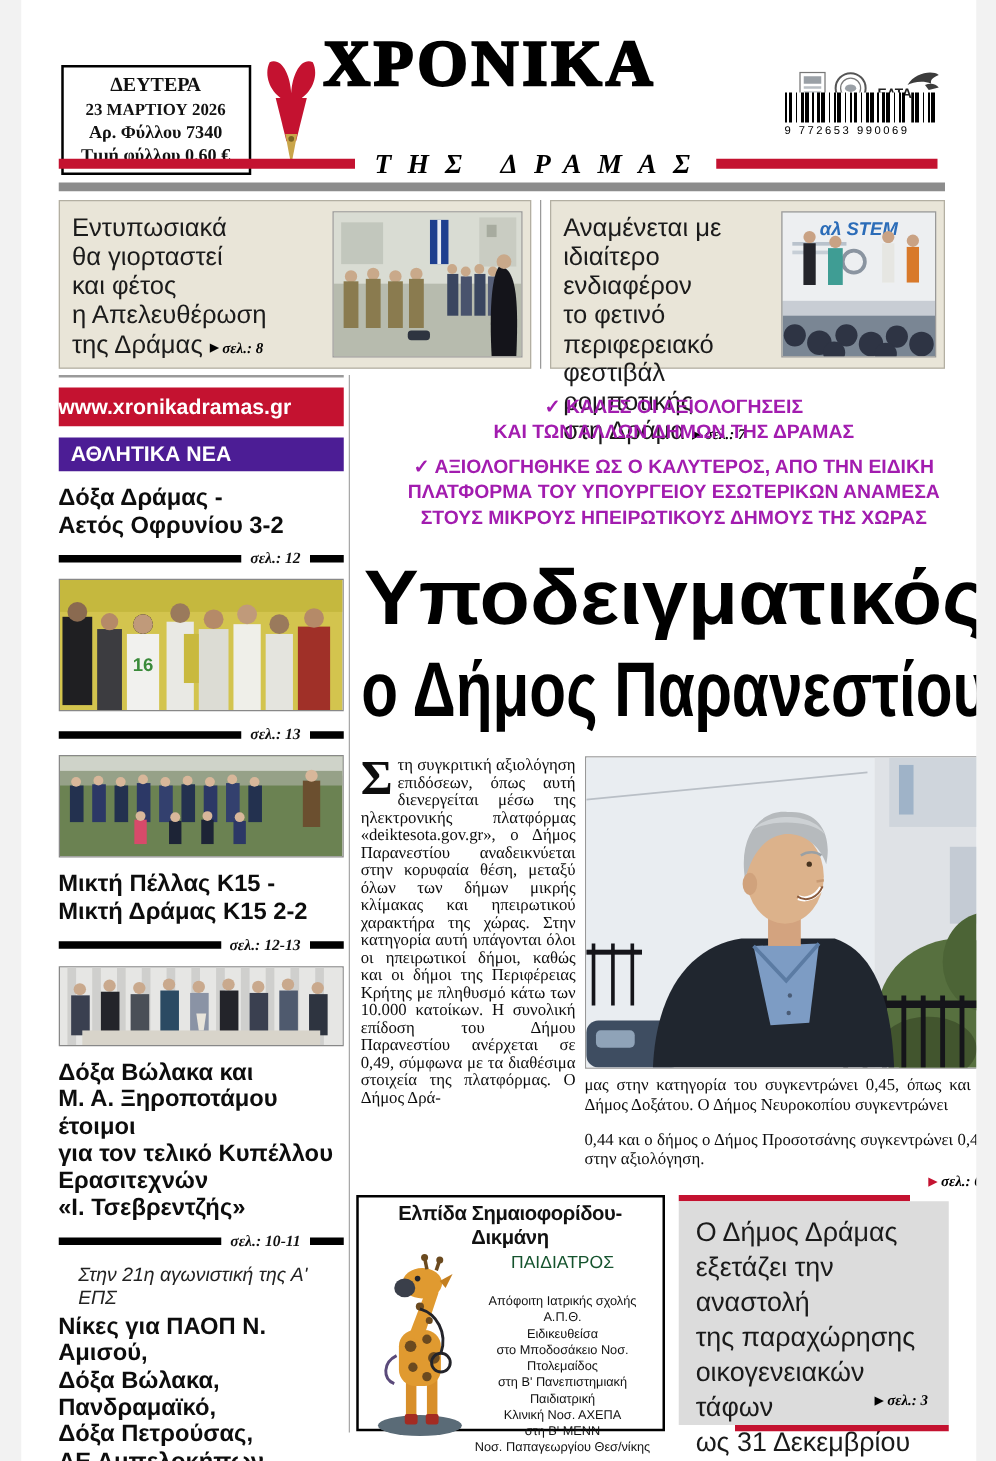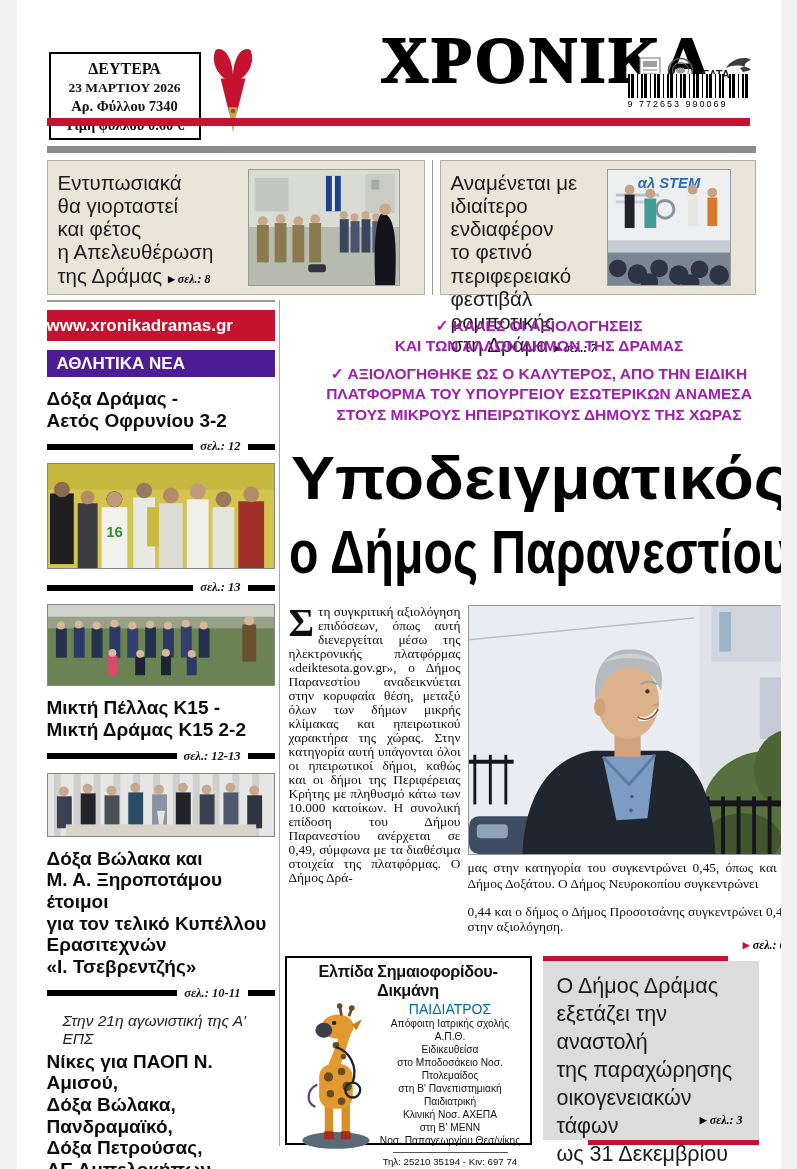--- a/index.html
+++ b/index.html
@@ -9,39 +9,39 @@
   .preline { white-space:pre-line; }
 
   
   .header { position:absolute; left:30px; top:38px; right:25px; height:116px; }
   .datebox { position:absolute; left:2px; top:14px; width:152px; height:88px; border:2px solid #000;
              font-family:"Liberation Serif",serif; font-weight:bold; text-align:center; padding-top:6px; }
   .datebox .day  { font-size:16px; }
   .datebox .dl   { font-size:13.5px; margin-top:2px; }
   .datebox .dl2  { font-size:14.5px; margin-top:2px; }
   .paper-logo { position:absolute; left:163px; top:4px; }
-  .mast-title { position:absolute; left:212px; top:-16px; width:455px; text-align:right;
-                font-family:"Liberation Serif",serif; font-weight:bold; font-size:66px; letter-spacing:3px;
+  .mast-title { position:absolute; left:212px; top:-16px; width:455px; text-align:left;
+                font-family:"Liberation Serif",serif; font-weight:bold; font-size:52px; letter-spacing:3px;
                 -webkit-text-stroke:2px #000; color:#000; }
   .subtitle-row { position:absolute; left:0; right:6px; top:80px; display:flex; align-items:center; }
   .redbar-l { width:237px; height:8px; background:#c41230; }
   .redbar-r { flex:1; height:8px; background:#c41230; }
   .mast-sub { font-family:"Liberation Serif",serif; font-style:italic; font-weight:bold;
               font-size:22px; letter-spacing:13px; margin:0 8px 0 16px; color:#000; }
   .postal { position:absolute; right:4px; top:18px; display:flex; align-items:flex-end; gap:6px; }
   .barcode-wrap { position:absolute; right:0; top:36px; width:128px; text-align:left; }
   .barcode-stripes { display:flex; gap:5px; }
   .bstripe { height:24px; background:repeating-linear-gradient(90deg,#000 0 2px,#fff 2px 3px,#000 3px 6px,#fff 6px 9px,#000 9px 10px,#fff 10px 13px); }
   .bs-main { width:96px; } .bs-side { width:20px; }
   .barcode-num { font-size:9px; letter-spacing:2px; color:#000; margin-top:1px; }
   .graybar { position:absolute; left:0; right:0; top:108px; height:7px; background:#8c8c8c; }
 
   
   .topboxes { position:absolute; left:30px; top:160px; right:25px; height:135px; display:flex; }
-  .tbox { background:#e9e5d8; border:1px solid #b3afa2; display:flex; padding:8px 24px 8px 10px; }
+  .tbox { background:#e9e5d8; border:1px solid #b3afa2; display:flex; padding:8px 6px 8px 10px; }
   .tbox-left { width:378px; }
   .tbox-div { width:15px; position:relative; }
   .tbox-div::after { content:""; position:absolute; left:7px; top:0; bottom:0; width:1px; background:#9a9a9a; }
   .tbox-right { flex:1; }
   .tbox-text { flex:1; font-size:20.5px; line-height:1.13; color:#1b1b1b; padding-top:2px; }
   .pageref { font-family:"Liberation Serif",serif; font-style:italic; font-weight:bold; font-size:12px; color:#000; white-space:nowrap; }
   .arrow { font-style:normal; font-size:9px; position:relative; top:-1px; }
   .arrow.red { color:#c41230; }
   .tbox-photo { flex:none; border:1px solid #999; }
 
@@ -78,21 +78,21 @@
   .colB,.colC { flex:1; font-family:"Liberation Serif",serif; font-size:13.4px; line-height:1.17;
                 text-align:justify; color:#0d0d0d; }
   .main-pageref { text-align:right; margin-top:3px; padding-right:4px; }
 
   
   .bottomrow { position:absolute; left:268px; top:956px; right:22px; height:189px; display:flex; gap:11px; }
   .adbox { width:247px; flex:none; border:2px solid #000; padding:4px 6px; text-align:center; background:#fff; }
   .ad-name { font-size:16.2px; font-weight:bold; letter-spacing:-0.3px; }
   .ad-flex { display:flex; margin-top:1px; }
   .ad-right { flex:1; }
-  .ad-title { font-size:14px; margin:0 0 1px; color:#0369a1;text-align:center; }
+  .ad-title { font-size:14px; margin:0 0 19px; color:#14532d;text-align:center; }
   .ad-cred { font-size:10.2px; line-height:1.27; color:#111; }
   .ad-sep { border-top:1px solid #555; margin:4px 16px 3px; }
   .ad-contact { font-size:9.7px; line-height:1.3; color:#111; }
   .bstory { flex:1; position:relative; }
   .redtop { position:absolute; top:0; left:0; width:86%; height:5px; background:#c41230; }
   .redbot { position:absolute; bottom:0; right:0; width:79%; height:5px; background:#c41230; }
   .binner { position:absolute; top:5px; bottom:5px; left:0; right:0; background:#dcdcdc; padding:12px 14px 4px; }
   .btext { font-size:21.5px; line-height:1.3; color:#1a1a1a; }
   .b-pageref { position:absolute; right:16px; bottom:12px; }
 </style>
@@ -113,20 +113,21 @@
       <path d="M24 40 C8 36 0 18 6 6 C16 2 23 16 24 32 C25 16 32 2 42 6 C48 18 40 36 24 40 Z" fill="#c41230"></path>
       <path d="M11 36 L37 36 L28 72 L20 72 Z" fill="#c41230"></path>
       <path d="M19 66 L29 66 L24 92 Z" fill="#c9a54a"></path>
       <circle cx="24" cy="70" r="2.4" fill="#7a6222"></circle>
     </svg>
 
     <div class="mast-title">ΧΡΟΝΙΚΑ</div>
 
     <div class="subtitle-row">
       <div class="redbar-l"></div>
+      <div class="mast-sub">ΤΗΣ ΔΡΑΜΑΣ</div>
       <div class="redbar-r"></div>
     </div>
 
     <div class="postal">
       <svg width="22" height="27" viewBox="0 0 22 27">
         <rect x="1" y="1" width="20" height="25" fill="#fff" stroke="#777"></rect>
         <rect x="4" y="4" width="14" height="6" fill="#9aa0a6"></rect>
         <rect x="4" y="12" width="14" height="2" fill="#b9bec4"></rect>
         <rect x="4" y="16" width="14" height="2" fill="#b9bec4"></rect>
         <rect x="4" y="20" width="10" height="2" fill="#b9bec4"></rect>

